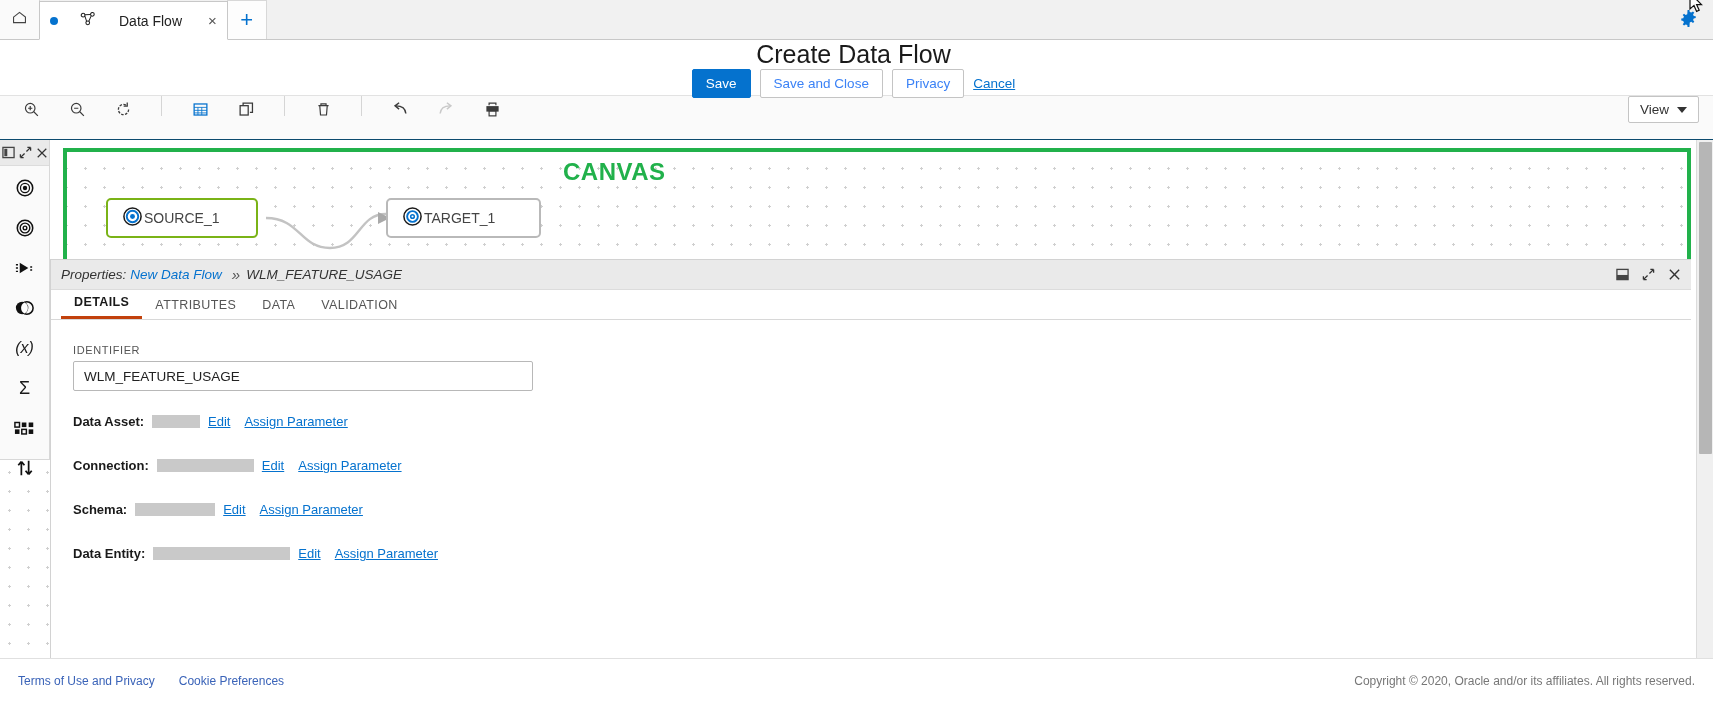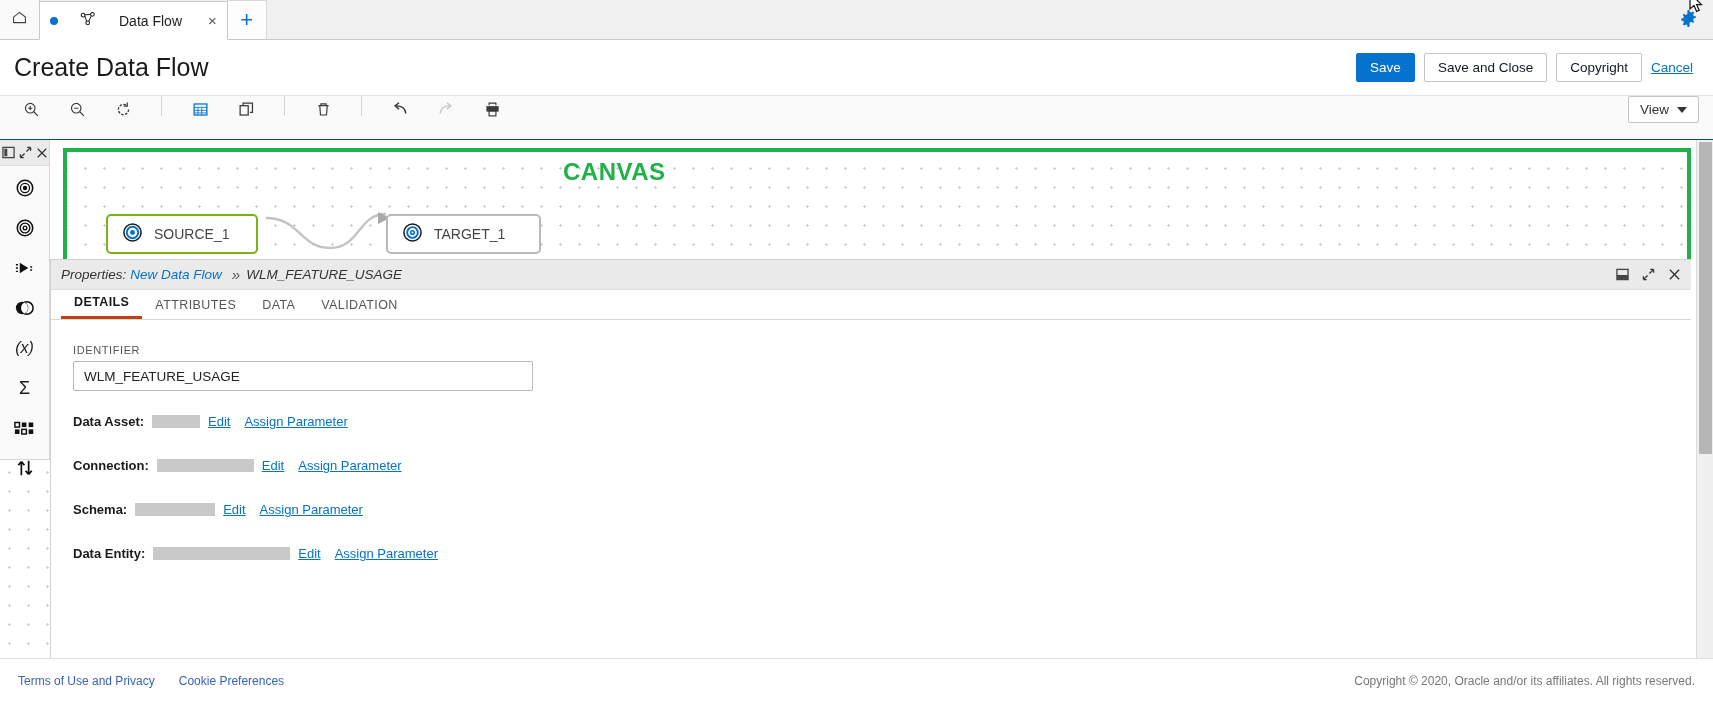--- a/index.html
+++ b/index.html
@@ -37,28 +37,28 @@
   }
   .gear-btn{
     position:absolute; right:8px; top:3px;
     width:34px;height:34px;display:flex;align-items:center;justify-content:center;
   }
   .cursor-arrow{ position:absolute; right:9px; top:-8px; }
 
   
   .page-header{
     height:56px; display:flex; align-items:center;
-    padding:0 20px 0 14px; border-bottom:1px solid #e2e2e2; background:#fff;
+    padding:0 20px 0 14px; border-bottom:1px solid #e2e2e2; background:#fff;flex-direction:column;
   }
   .page-title{ font-size:25px; color:#1a1a1a; font-weight:400; flex:1; }
   .hdr-actions{ display:flex; align-items:center; gap:9px; }
   .btn{
     font-family:"Liberation Sans", sans-serif;
     font-size:13.5px; padding:6px 13px; border-radius:2px;
-    border:1px solid #c4c4c4; background:#fff; color:#0f172a; cursor:pointer;
+    border:1px solid #c4c4c4; background:#fff; color:#3b82f6; cursor:pointer;
     white-space:nowrap;
   }
   .btn.primary{ background:#0572ce; border-color:#0572ce; color:#fff; }
   .link-btn{ font-size:13.5px; color:#0572ce; text-decoration:underline; cursor:pointer; }
 
   
   .toolbar{
     height:44px; background:#fafafa; border-bottom:1px solid #0c4a6e;
     display:flex; align-items:flex-start; padding:0 14px; gap:12px;
   }
@@ -89,22 +89,22 @@
     position:absolute; left:63px; top:8px; width:1628px; height:118px;
     border:4px solid #21b14b; pointer-events:none;
   }
   .canvas-label{
     position:absolute; left:563px; top:18px;
     font-size:24px; font-weight:bold; color:#21b14b; letter-spacing:.5px;
   }
   .node{
     position:absolute; height:40px; background:#fff;
     border:2px solid #b9b9b9; border-radius:5px;
-    display:flex; align-items:center; gap:11px; padding:0 14px;
-    font-size:14px; color:#444;margin-top:16px;
+    display:flex; align-items:center; gap:1px; padding:0 14px;
+    font-size:14px; color:#444;
   }
   .node.selected{ border-color:#7ab317; }
   .node-src{ left:106px; top:58px; width:152px; }
   .node-tgt{ left:386px; top:58px; width:155px; }
 
   
   .rail{
     position:absolute; left:0; top:0; width:50px; height:320px;
     background:#fafafa; border-right:1px solid #d8d8d8; border-bottom:1px solid #d8d8d8;
     z-index:5;
@@ -210,21 +210,21 @@
         <path d="M2 1 L2 17 L6 13.4 L8.6 19.4 L11.2 18.2 L8.6 12.6 L13.5 12.6 Z" fill="#fff" stroke="#111" stroke-width="1.2"></path>
       </svg>
   </span>
 </div>
 
 <div class="page-header">
   <div class="page-title">Create Data Flow</div>
   <div class="hdr-actions">
     <button class="btn primary">Save</button>
     <button class="btn">Save and Close</button>
-    <button class="btn">Copyright</button>
+    <button class="btn">Privacy</button>
     <span class="link-btn">Cancel</span>
   </div>
 </div>
 
 <div class="toolbar">
   <div class="tb-btn">
     <span>
       <svg width="17" height="17" viewBox="0 0 20 20">
           <circle cx="8.5" cy="8.5" r="5.6" fill="none" stroke="currentColor" stroke-width="1.4"></circle>
           <path d="M12.7 12.7 L17.5 17.5 M6 8.5h5 M8.5 6v5" stroke="currentColor" stroke-width="1.4" fill="none"></path>

